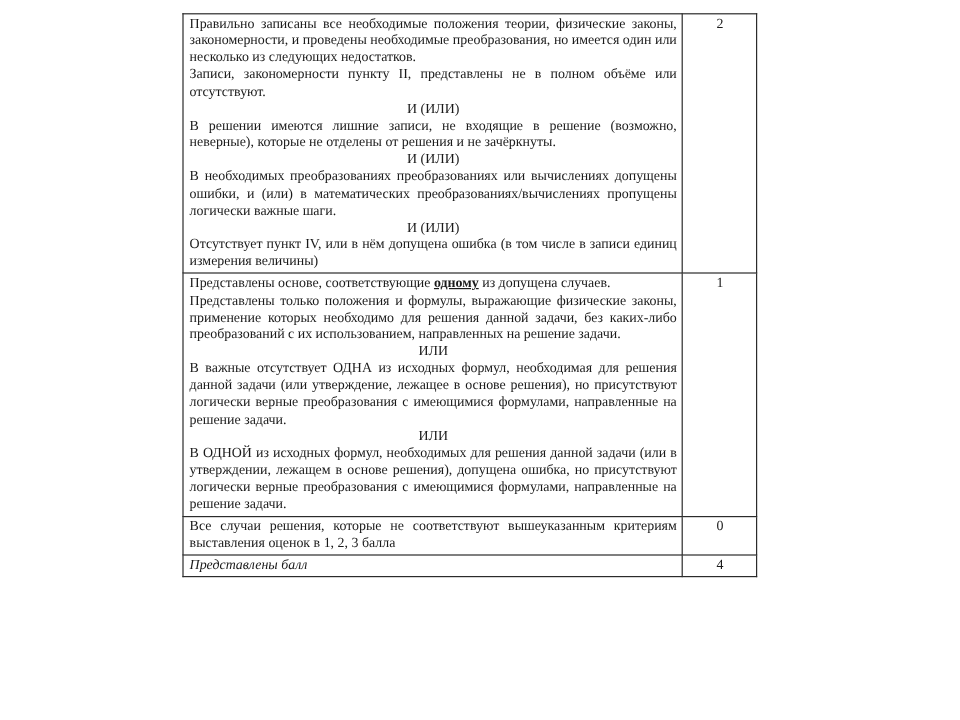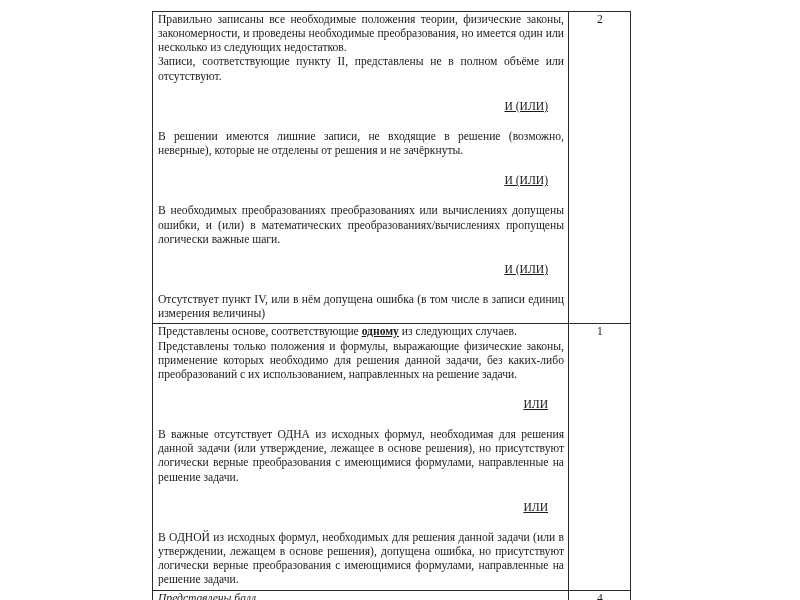--- a/index.html
+++ b/index.html
@@ -57,24 +57,23 @@
 
   
   .para {
     margin: 0;
     text-align: justify;
     text-justify: inter-word;
   }
   
 
   .sep {
-    margin: 16px;
-    text-align: right;
+    margin: 0;
+    text-align: center;
     text-justify: auto;
-    text-decoration: underline;
   }
 
   .emph {
     font-weight: bold;
     text-decoration: underline;
   }
 
   .total-label-cell {
     text-align: right;
     font-style: italic;
@@ -94,43 +93,49 @@
 <body>
 
 <div id="page">
 
   <table id="rubric-table">
     <tbody>
 
       <tr>
         <td class="criteria-cell">
           <p class="para">Правильно записаны все необходимые положения теории, физические законы, закономерности, и проведены необходимые преобразования, но имеется один или несколько из следующих недостатков.</p>
-          <p class="para">Записи, соответствующие пункту II, представлены не в полном объёме или отсутствуют.</p>
+          <p class="para">Записи, закономерности пункту II, представлены не в полном объёме или отсутствуют.</p>
           <p class="sep">И (ИЛИ)</p>
           <p class="para">В решении имеются лишние записи, не входящие в решение (возможно, неверные), которые не отделены от решения и не зачёркнуты.</p>
           <p class="sep">И (ИЛИ)</p>
           <p class="para">В необходимых преобразованиях преобразованиях или вычислениях допущены ошибки, и (или) в математических преобразованиях/вычислениях пропущены логически важные шаги.</p>
           <p class="sep">И (ИЛИ)</p>
           <p class="para">Отсутствует пункт IV, или в нём допущена ошибка (в том числе в записи единиц измерения величины)</p>
         </td>
         <td class="score-cell">2</td>
       </tr>
 
       <tr>
         <td class="criteria-cell">
-          <p class="para"><span>Представлены основе, соответствующие </span><span class="emph">одному</span><span> из следующих случаев.</span></p>
+          <p class="para"><span>Представлены основе, соответствующие </span><span class="emph">одному</span><span> из допущена случаев.</span></p>
           <p class="para">Представлены только положения и формулы, выражающие физические законы, применение которых необходимо для решения данной задачи, без каких-либо преобразований с их использованием, направленных на решение задачи.</p>
           <p class="sep">ИЛИ</p>
           <p class="para">В важные отсутствует ОДНА из исходных формул, необходимая для решения данной задачи (или утверждение, лежащее в основе решения), но присутствуют логически верные преобразования с имеющимися формулами, направленные на решение задачи.</p>
           <p class="sep">ИЛИ</p>
           <p class="para">В ОДНОЙ из исходных формул, необходимых для решения данной задачи (или в утверждении, лежащем в основе решения), допущена ошибка, но присутствуют логически верные преобразования с имеющимися формулами, направленные на решение задачи.</p>
         </td>
         <td class="score-cell">1</td>
       </tr>
 
+      <tr>
+        <td class="criteria-cell">
+          <p class="para">Все случаи решения, которые не соответствуют вышеуказанным критериям выставления оценок в 1, 2, 3 балла</p>
+        </td>
+        <td class="score-cell">0</td>
+      </tr>
 
       <tr>
         <td class="criteria-cell total-label-cell">Представлены балл</td>
         <td class="score-cell total-score-cell">4</td>
       </tr>
 
     </tbody>
   </table>
 
 </div>

